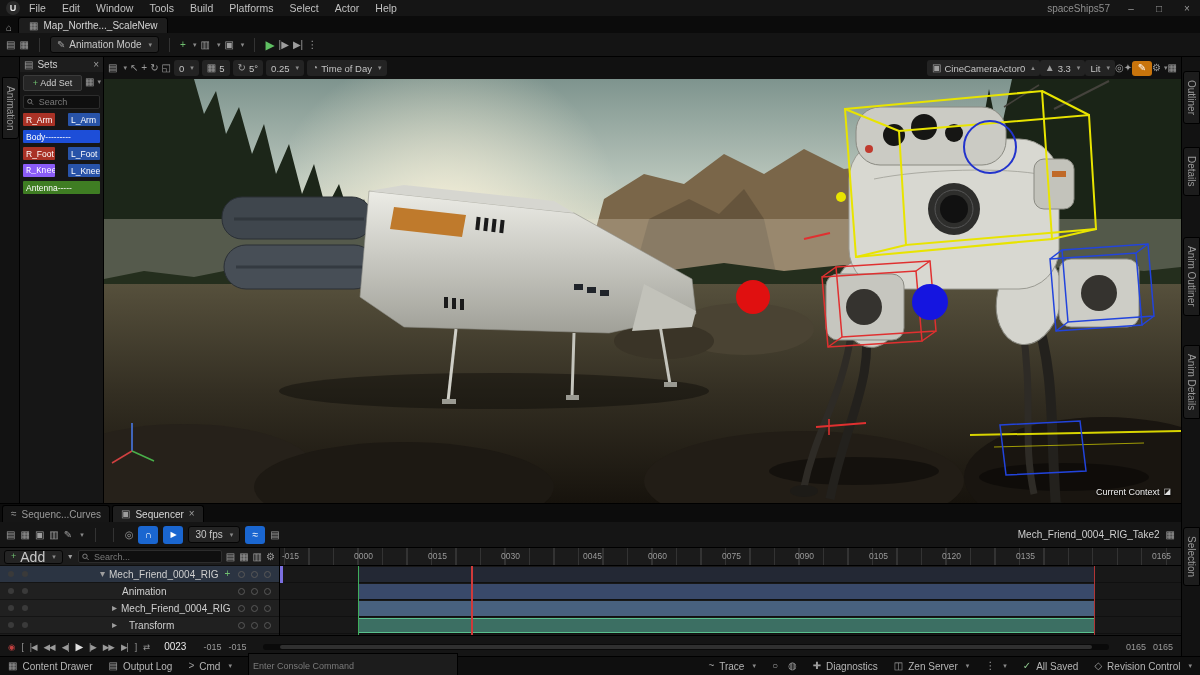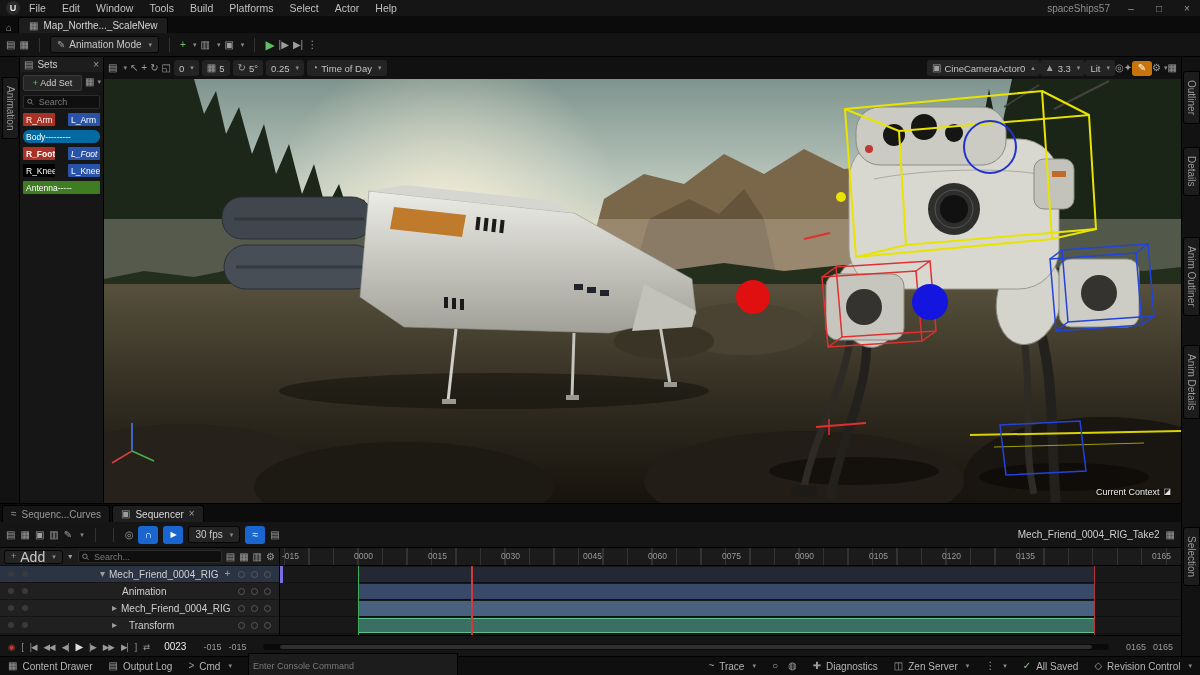--- a/index.html
+++ b/index.html
@@ -145,28 +145,28 @@
           <circle cx="4" cy="4" r="3" fill="none" stroke="#8a8a8a" stroke-width="1.2"></circle>
           <line x1="6.5" y1="6.5" x2="9" y2="9" stroke="#8a8a8a" stroke-width="1.2"></line>
         </svg>
       <input placeholder="Search" style="">
     </div>
     <div class="tagrow">
       <span class="tag" style="background: rgb(169, 50, 38);">R_Arm</span>
       <span class="tag" style="background: rgb(40, 83, 168);">L_Arm</span>
     </div>
     <div class="tagrow">
-      <span class="tag" style="background: #0369a1; border-radius: 6px;">Body---------</span>
+      <span class="tag" style="background: #1d4ed8;">Body---------</span>
     </div>
     <div class="tagrow">
-      <span class="tag" style="background: rgb(169, 50, 38); font-weight: bold;">R_Foot</span>
-      <span class="tag" style="background: rgb(40, 83, 168); font-style: italic;">L_Foot</span>
+      <span class="tag" style="background: rgb(169, 50, 38);">R_Foot</span>
+      <span class="tag" style="background: rgb(40, 83, 168);">L_Foot</span>
     </div>
     <div class="tagrow">
-      <span class="tag" style="background: #000000;">R_Knee</span>
+      <span class="tag" style="background: #8b5cf6; font-family: Liberation Mono, monospace;">R_Knee</span>
       <span class="tag" style="background: rgb(40, 83, 168);">L_Knee</span>
     </div>
     <div class="tagrow">
       <span class="tag" style="background: rgb(63, 125, 35);">Antenna-----</span>
     </div>
   </div>
 
   <div id="viewport" class="abs">
 
     <svg class="abs" style="left:0;top:22px" width="1077" height="424" viewBox="0 0 1077 424">

